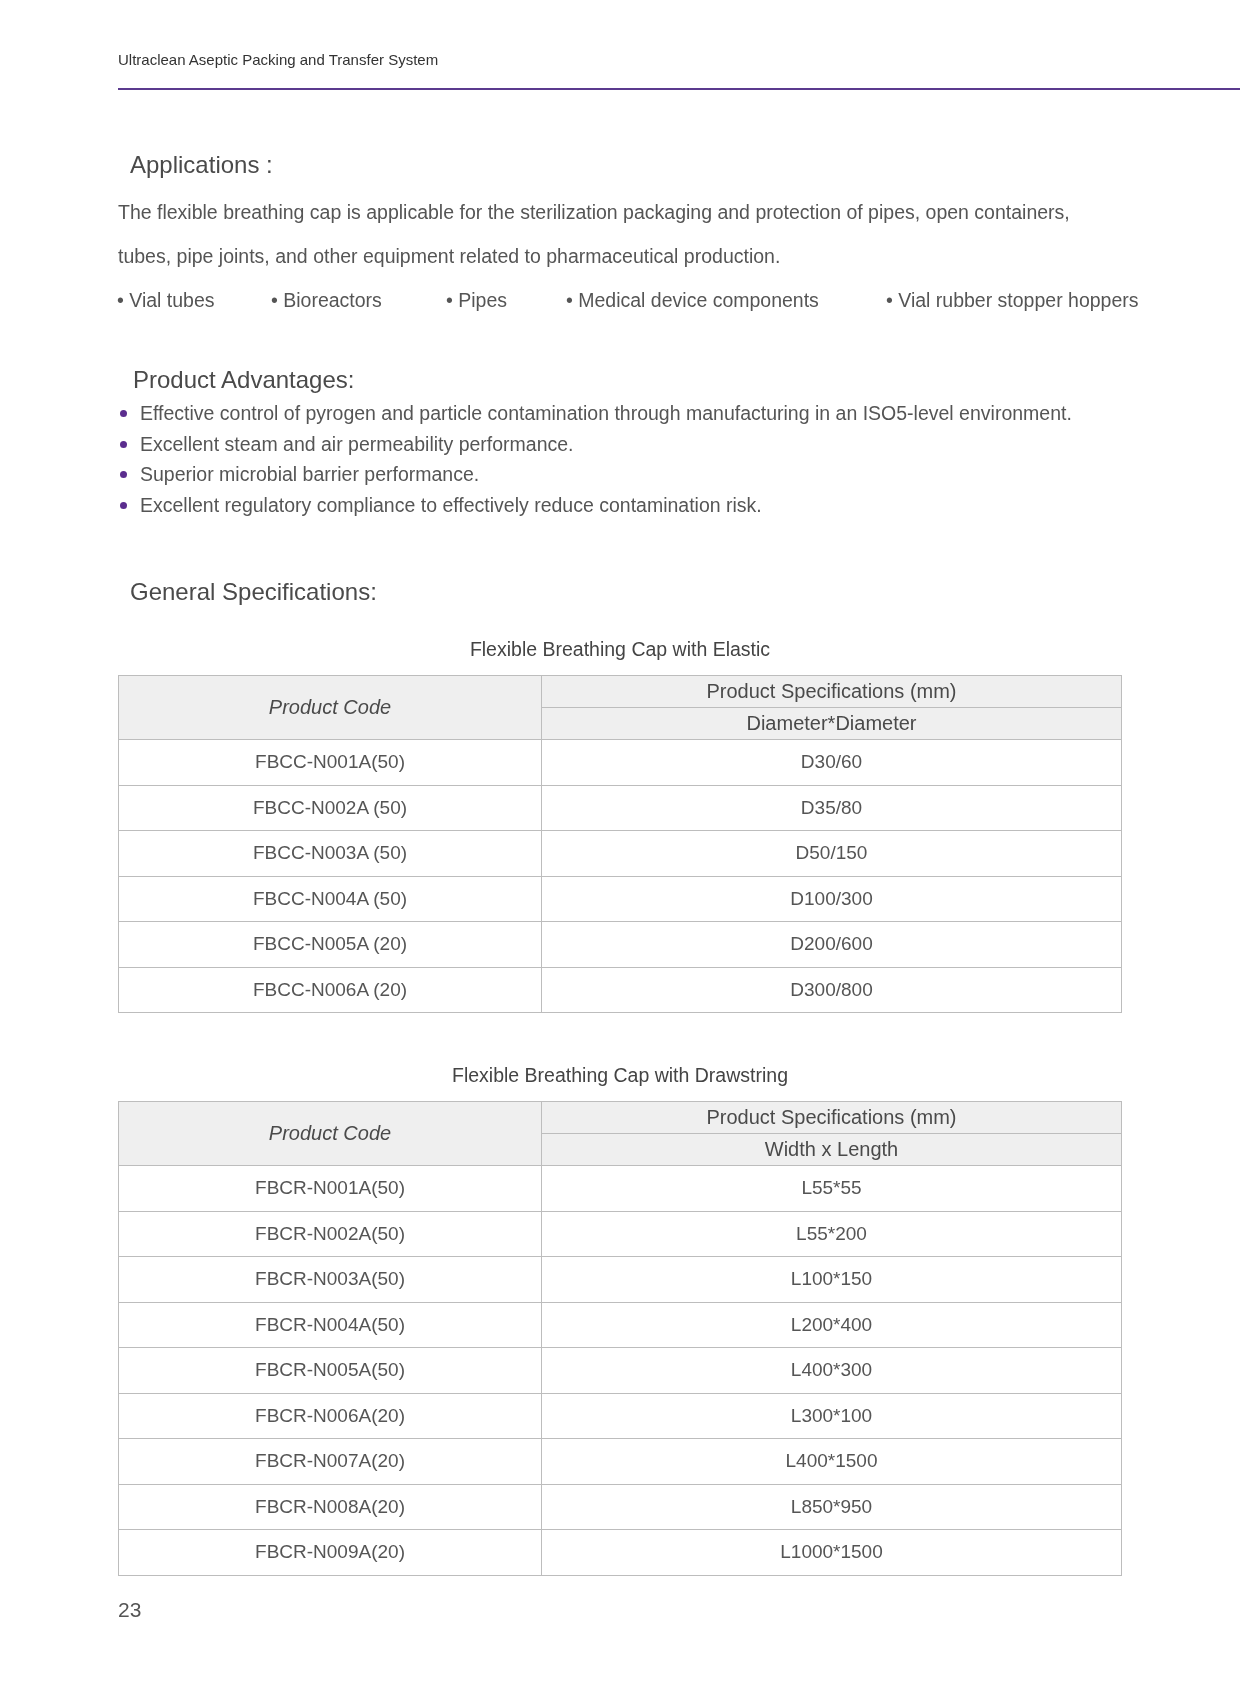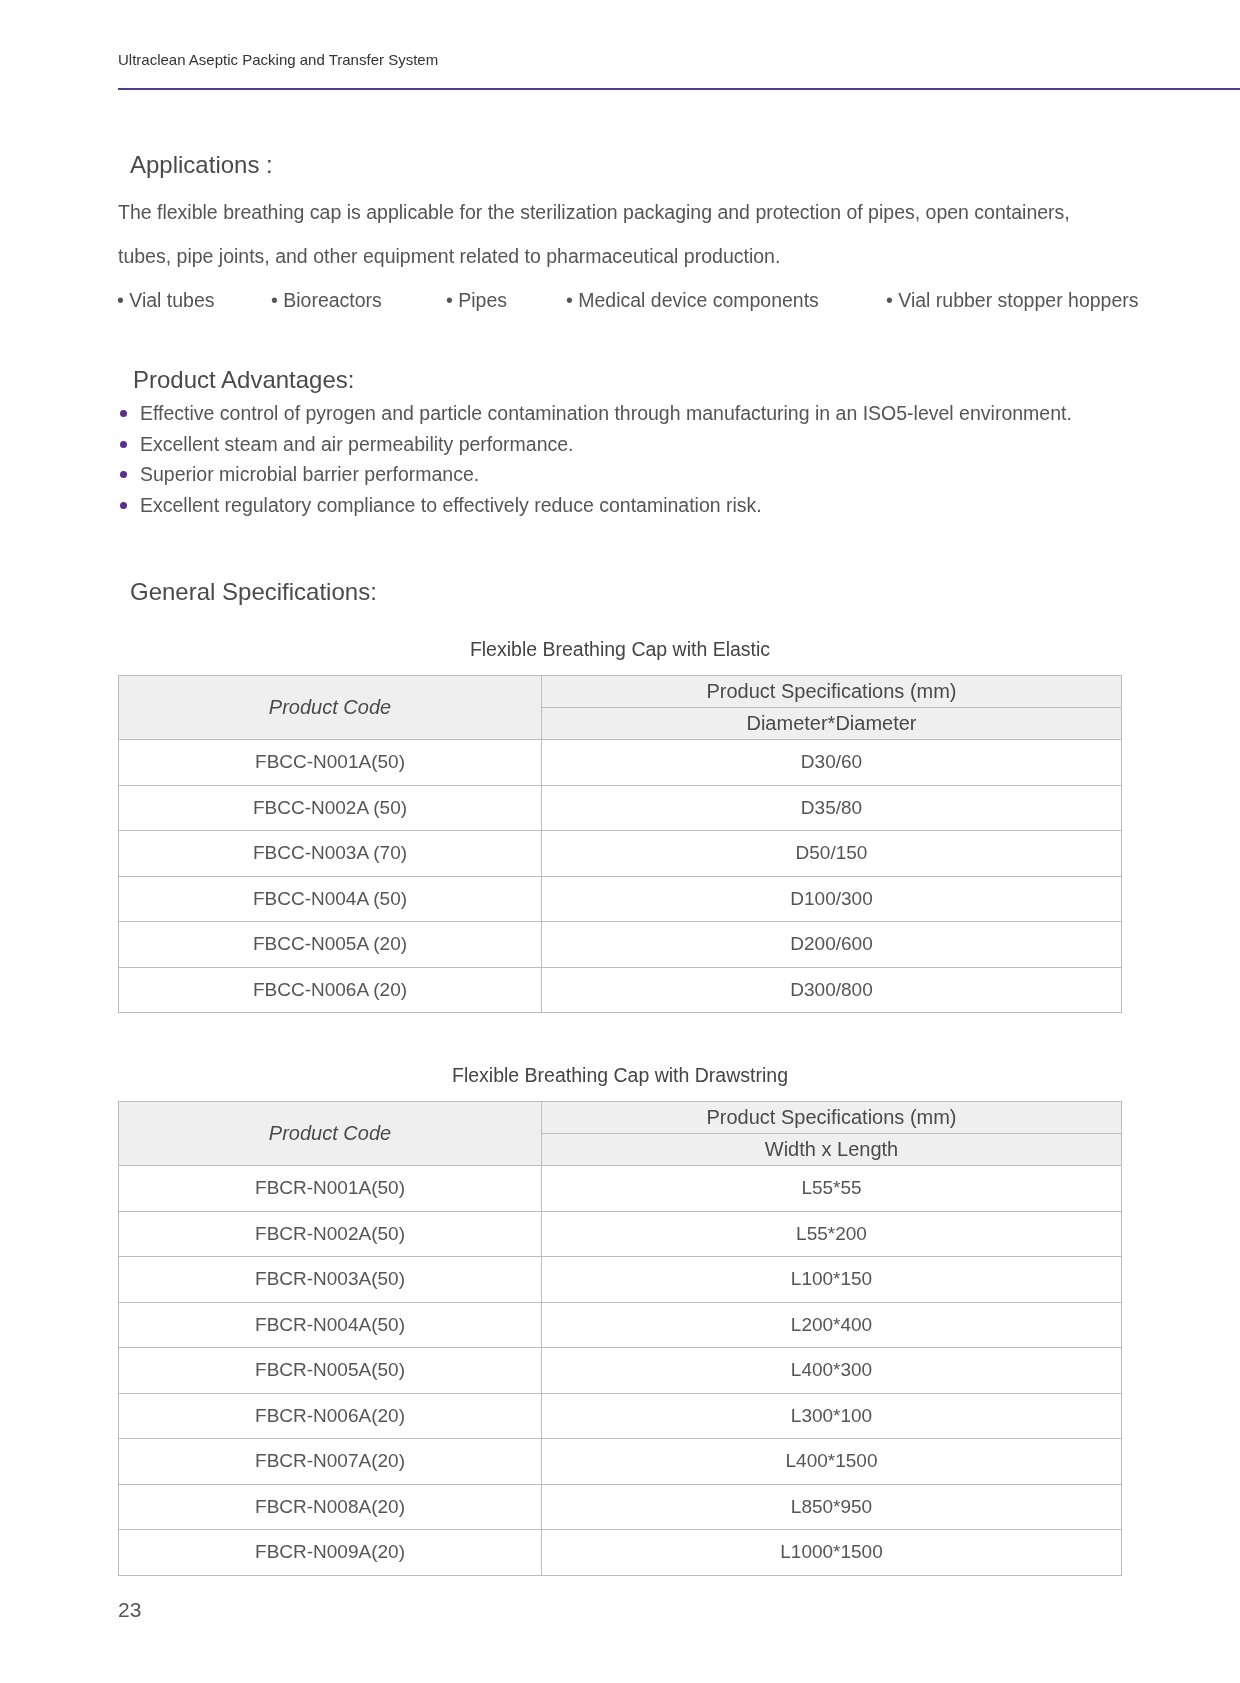--- a/index.html
+++ b/index.html
@@ -90,21 +90,21 @@
   <tbody>
     <tr>
         <td>FBCC-N001A(50)</td>
         <td>D30/60</td>
       </tr>
     <tr>
         <td>FBCC-N002A (50)</td>
         <td>D35/80</td>
       </tr>
     <tr>
-        <td>FBCC-N003A (70)</td>
+        <td>FBCC-N003A (50)</td>
         <td>D50/150</td>
       </tr>
     <tr>
         <td>FBCC-N004A (50)</td>
         <td>D100/300</td>
       </tr>
     <tr>
         <td>FBCC-N005A (20)</td>
         <td>D200/600</td>
       </tr>

